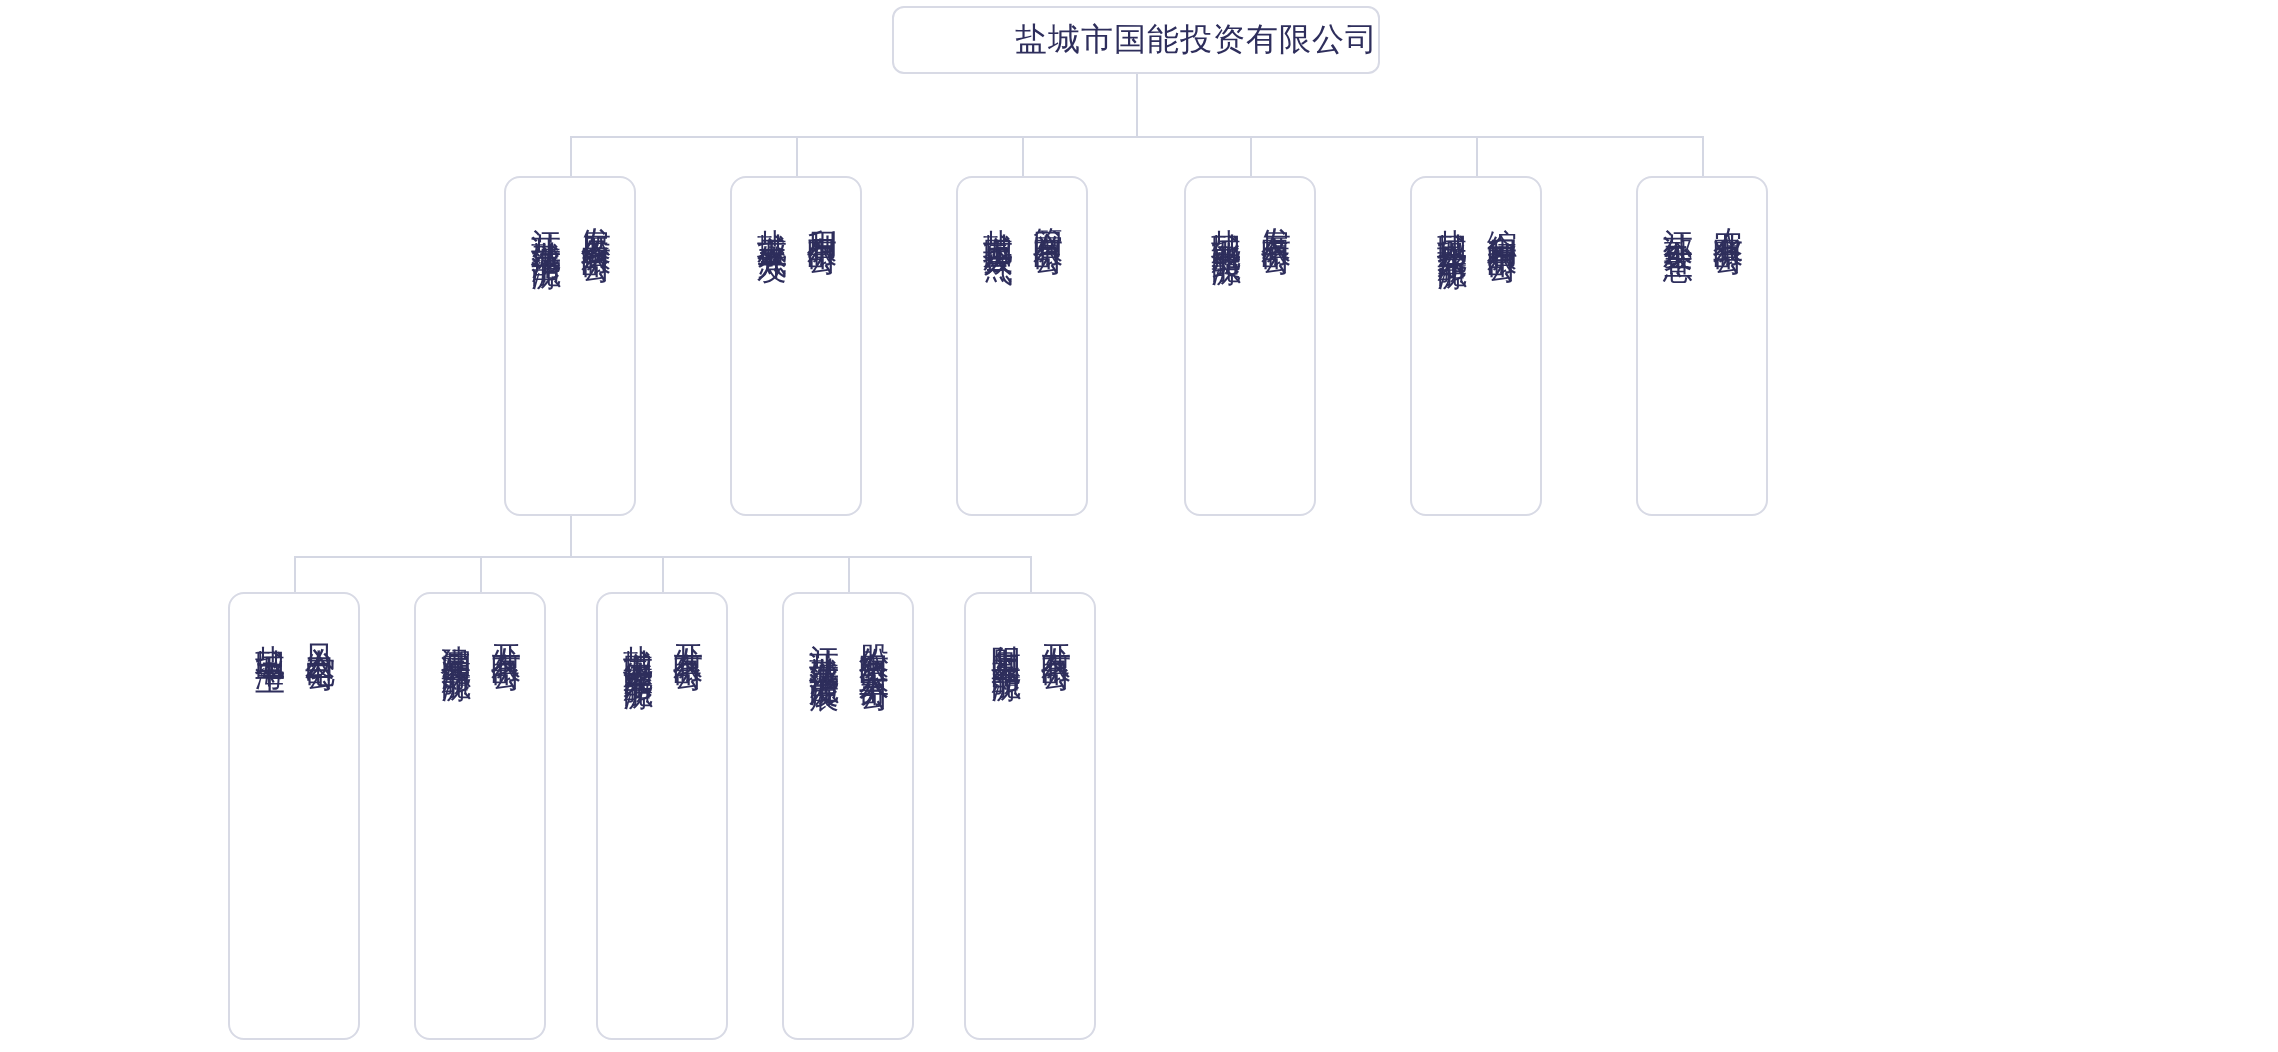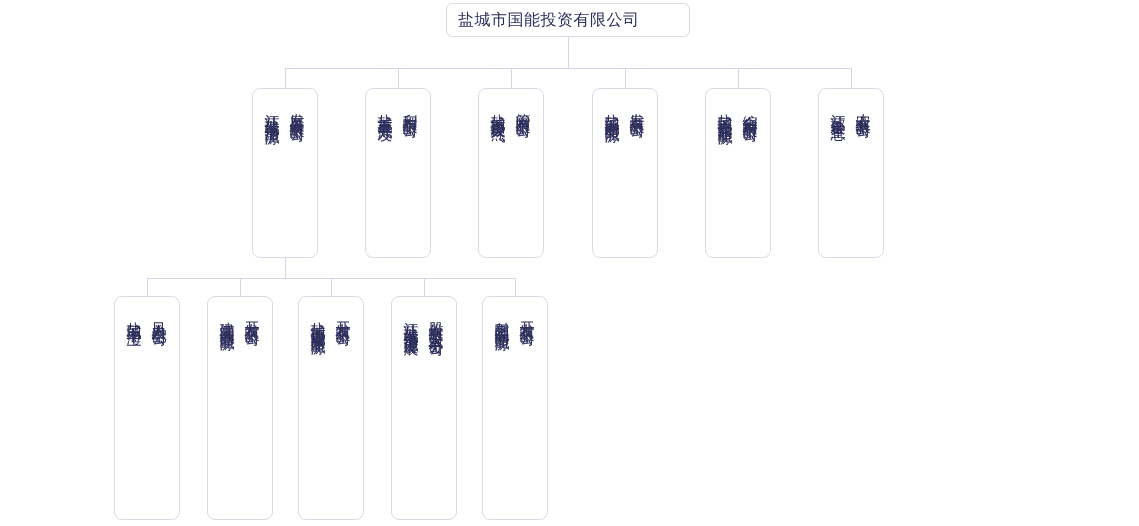--- a/index.html
+++ b/index.html
@@ -28,25 +28,24 @@
     left: 446px;
     top: 3px;
     width: 244px;
     height: 34px;
     box-sizing: border-box;
     border: 1px solid #d8dae5;
     border-radius: 6px;
     background: #ffffff;
     display: flex;
     align-items: center;
-    justify-content: flex-start;
+    justify-content: flex-end;
     font-size: 16px;
     color: #2e2e5c;
     letter-spacing: 0.5px;
-    padding-left: 11px;
   }
   
   .vnode {
     position: absolute;
     width: 66px;
     box-sizing: border-box;
     border: 1px solid #d8dae5;
     border-radius: 8px;
     background: #ffffff;
     display: flex;

